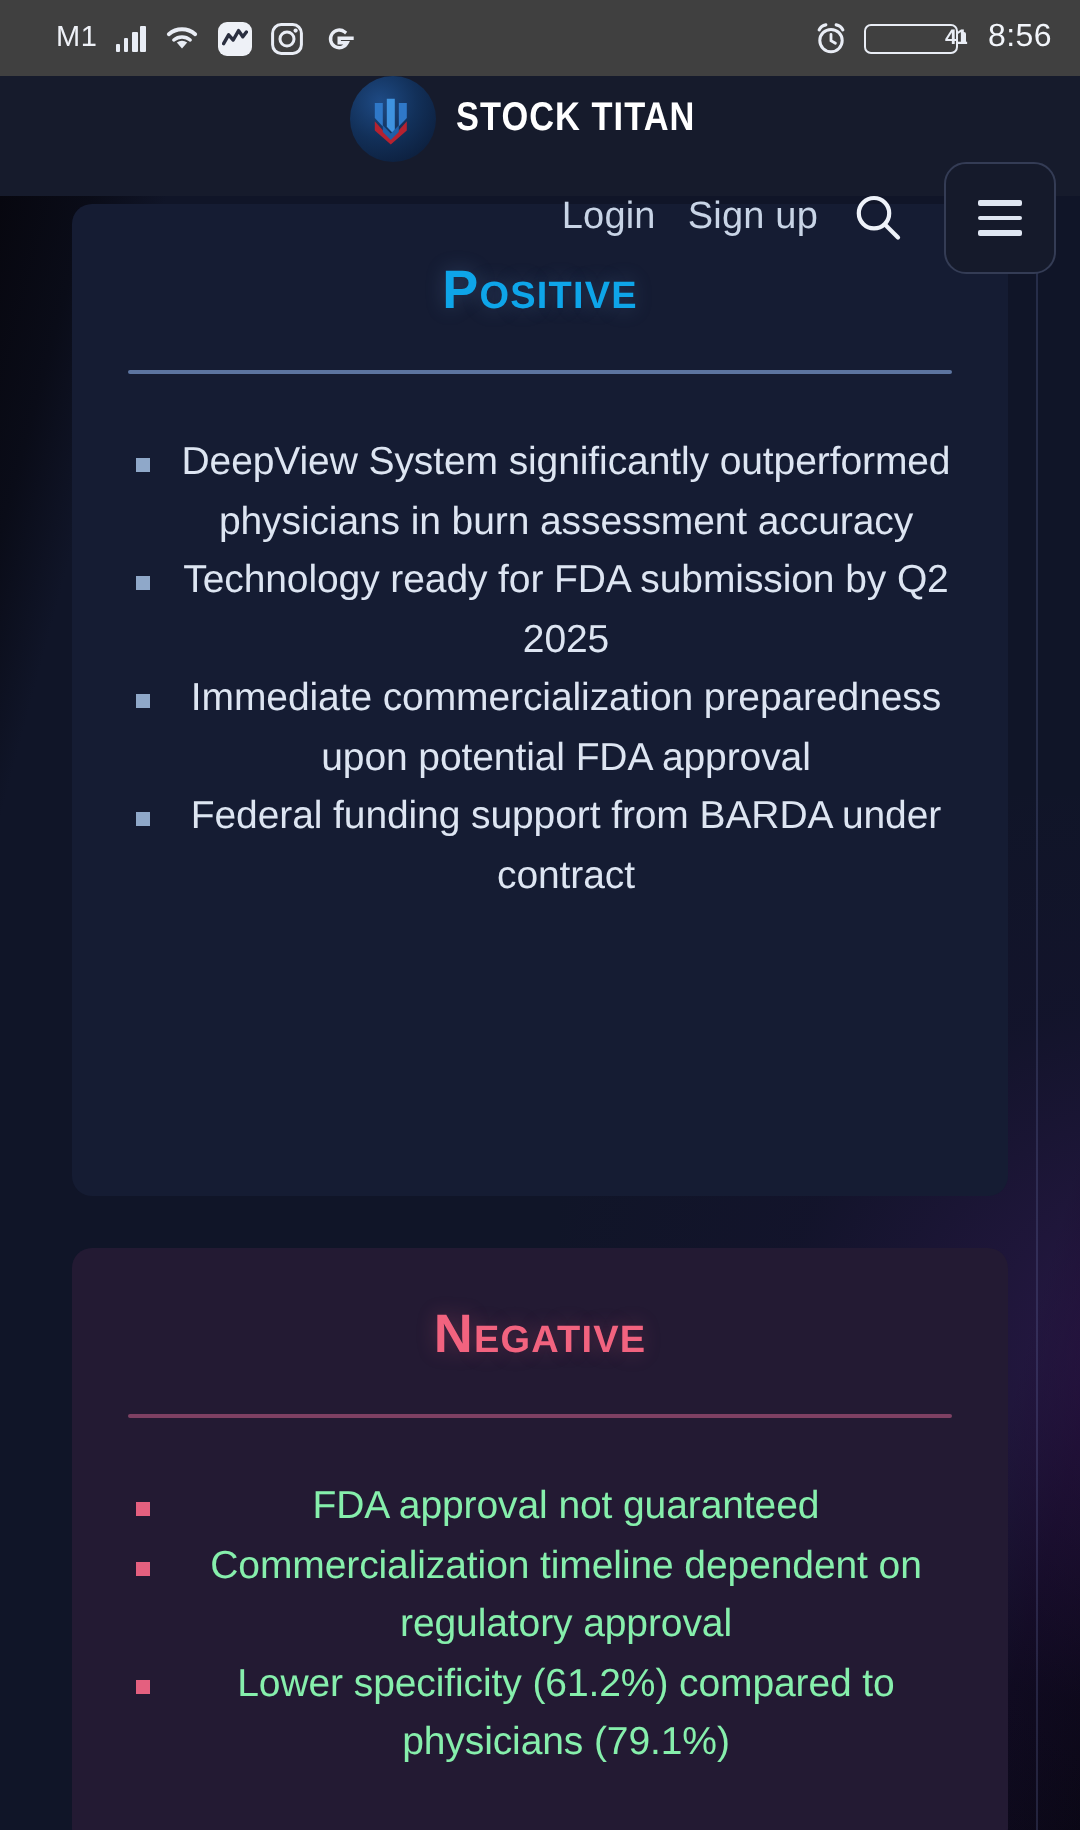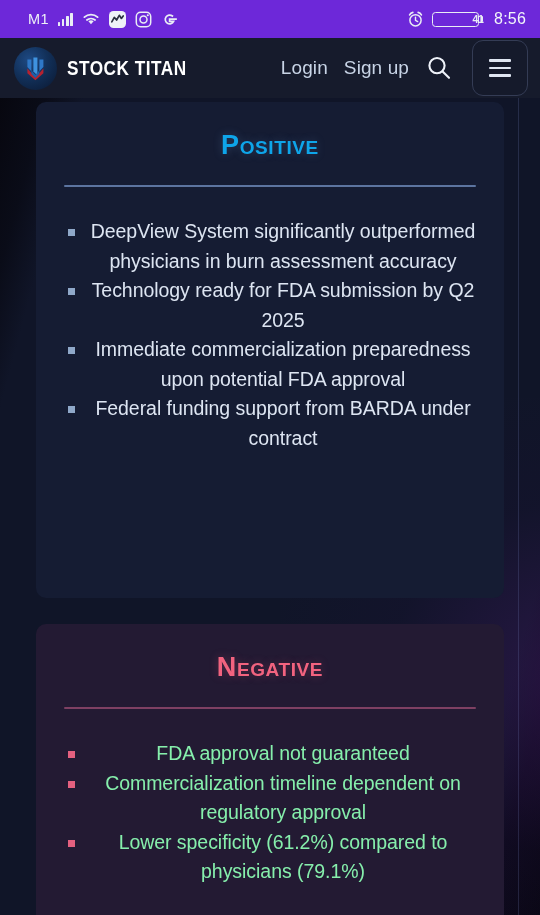--- a/index.html
+++ b/index.html
@@ -13,21 +13,21 @@
   body {
     font-family:"Liberation Sans", sans-serif;
     background:#0a0a14;
     color:#e8ecf5;
     position:relative;
   }
 
   
   #status-bar {
     height:38px;
-    background:#6d28d9;
+    background:#404040;
     display:flex;
     align-items:center;
     justify-content:space-between;
     padding:0 14px 0 28px;
     position:relative;
     z-index:40;
   }
   .sb-left, .sb-right {
     display:flex;
     align-items:center;
@@ -103,20 +103,21 @@
 
   
   #nav-bar {
     height:60px;
     background:#161b2c;
     display:flex;
     align-items:center;
     padding:0 12px 0 14px;
     position:relative;
     z-index:30;
+    flex-direction:column;
   }
 
   #brand {
     display:flex;
     align-items:center;
     gap:10px;
     flex:0 0 auto;
   }
 
   .logo-circle {

